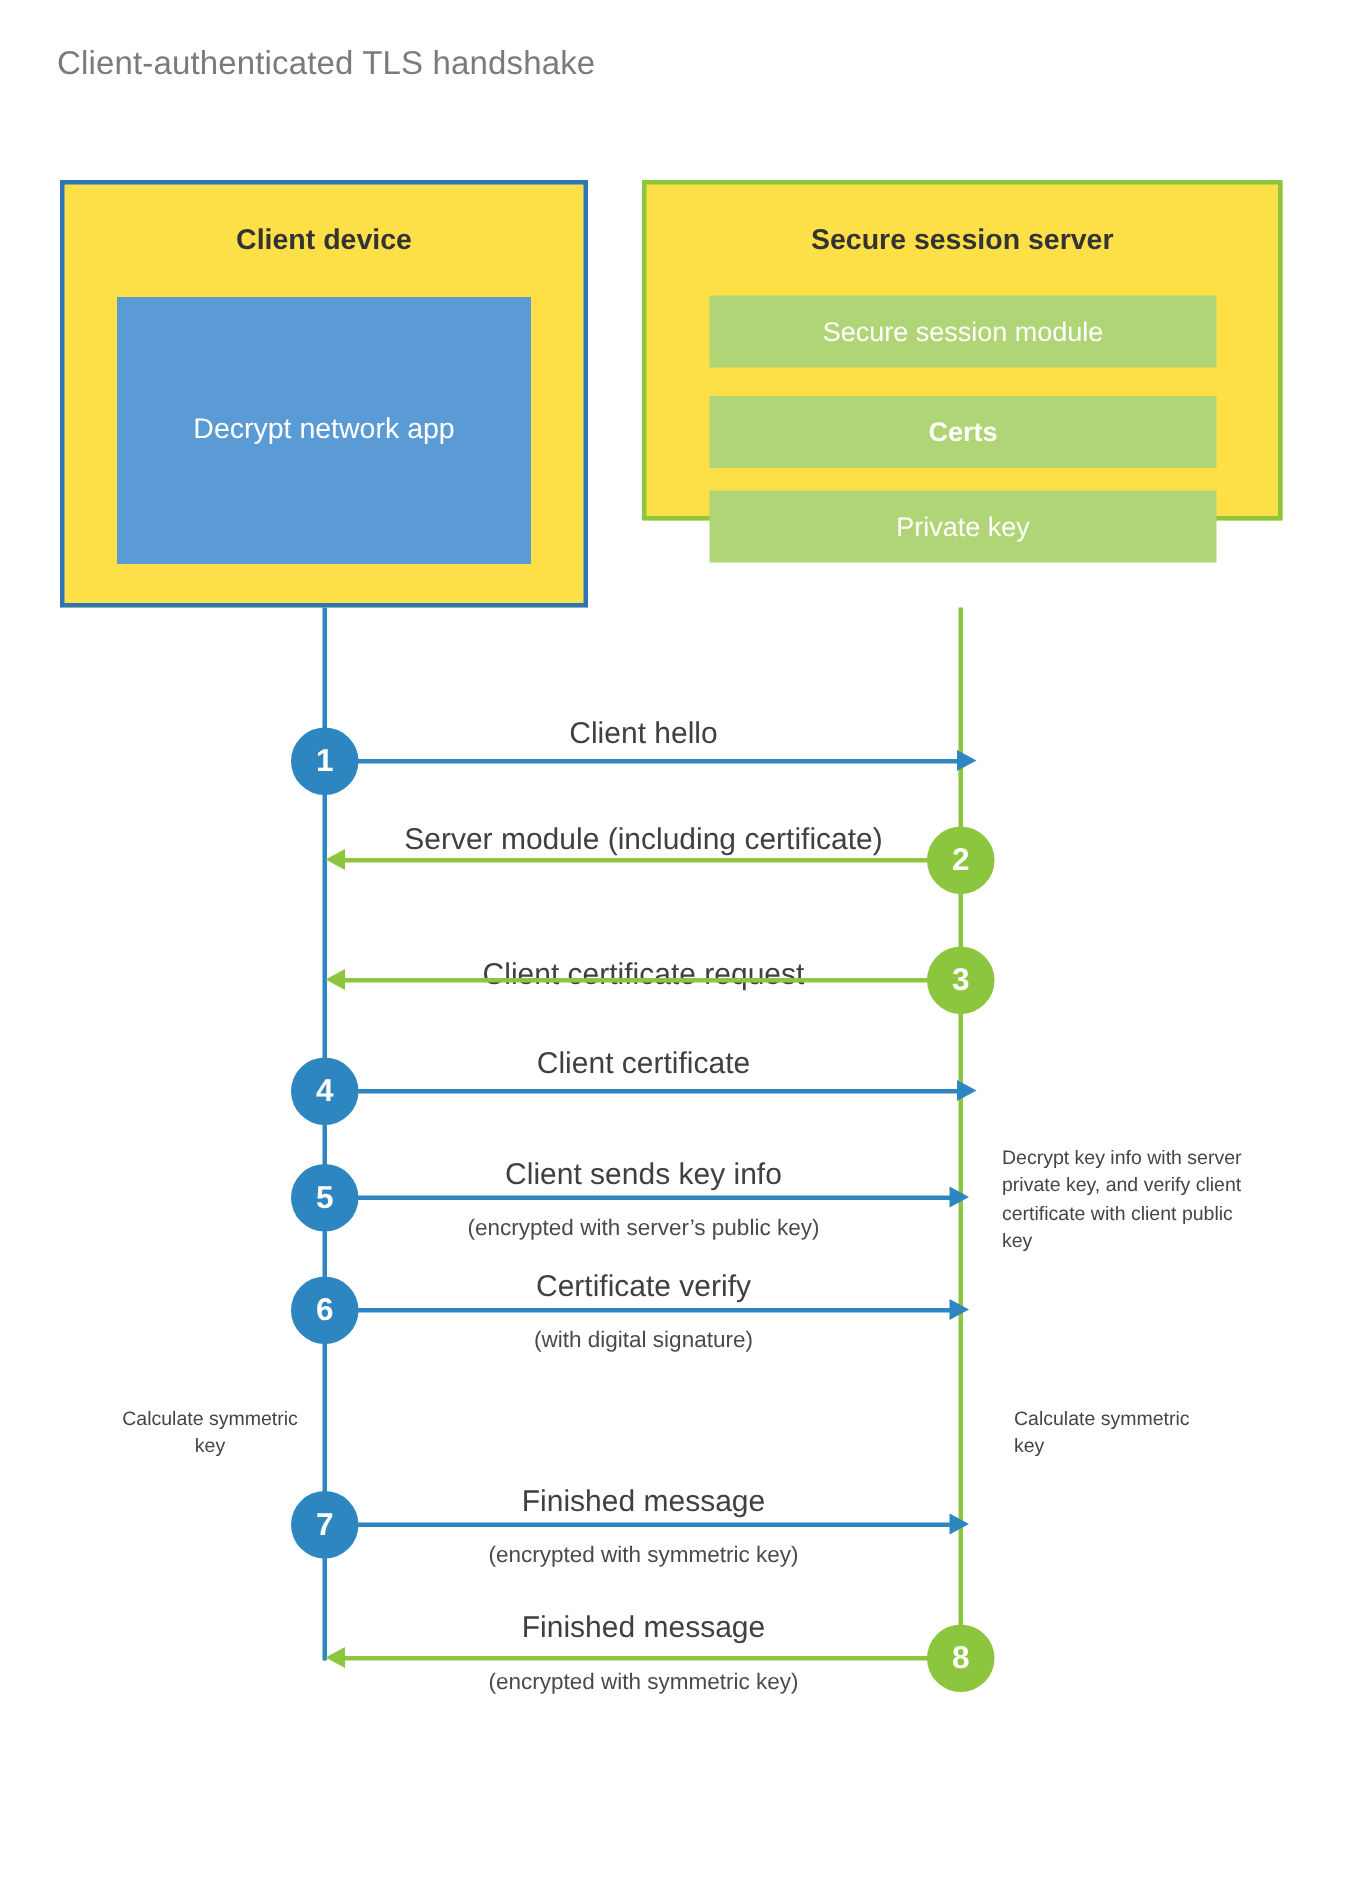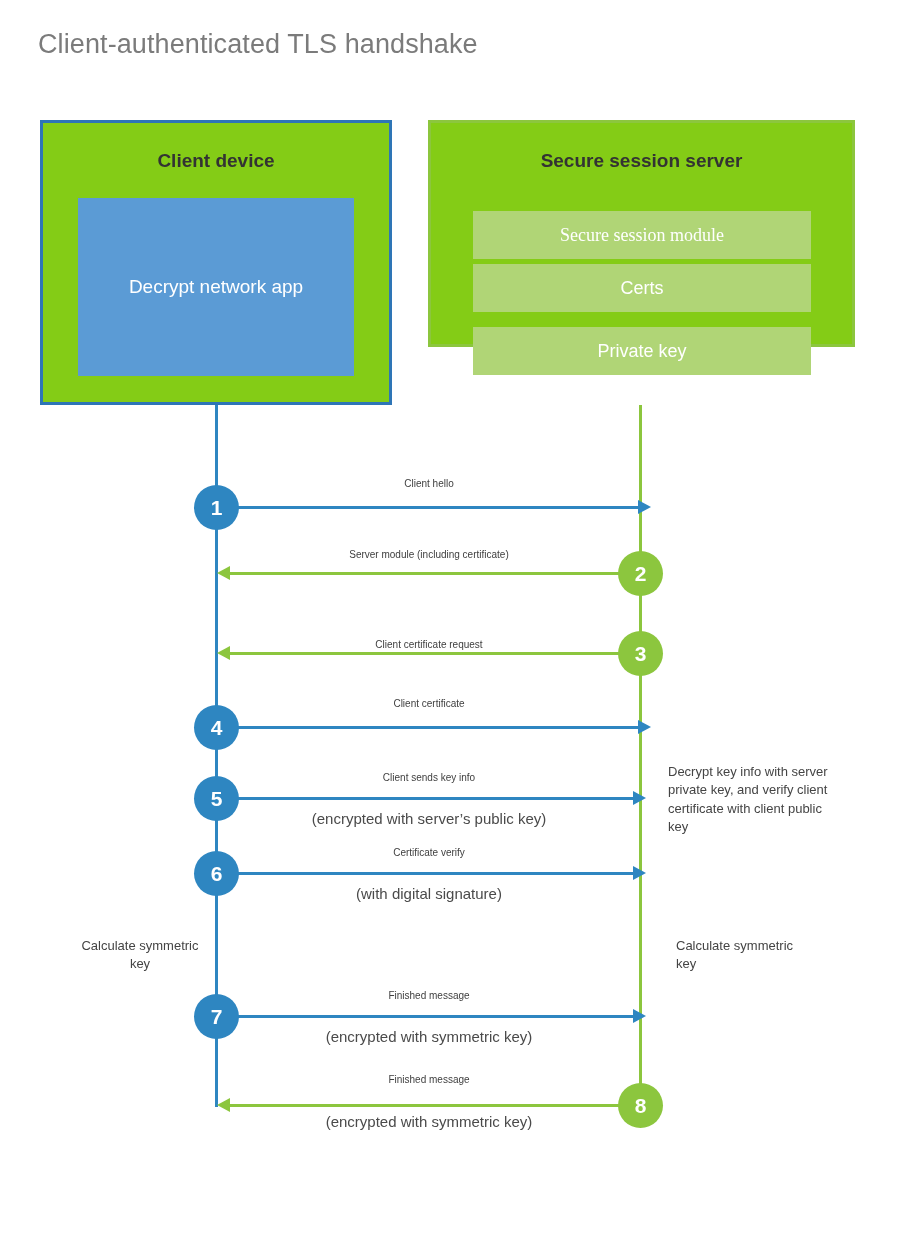--- a/index.html
+++ b/index.html
@@ -6,45 +6,45 @@
   body{
     width:900px;height:1256px;background:#ffffff;
     font-family:"Liberation Sans","DejaVu Sans",sans-serif;
     position:relative;overflow:hidden;
   }
   .canvas{position:absolute;inset:0;}
 
   
   .page-title{
     position:absolute;left:38px;top:29px;
-    font-size:27px;font-weight:300;color:#7b7b7b;
+    font-size:22px;font-weight:300;color:#7b7b7b;
     letter-spacing:.1px;white-space:nowrap;text-align:center;
   }
 
   
-  .actor-box{position:absolute;background:#84cc16;box-sizing:border-box;}
+  .actor-box{position:absolute;background:#fde047;box-sizing:border-box;}
   .actor-box.client{left:40px;top:120px;width:352px;height:285px;border:3px solid #2E75B6;}
   .actor-box.server{left:428px;top:120px;width:427px;height:227px;border:3px solid #8CC63E;}
   .actor-title{
     position:absolute;left:0;right:0;top:27px;text-align:center;
     font-size:19px;font-weight:bold;color:#333333;
   }
   .client-app{
     position:absolute;left:35px;top:75px;width:276px;height:178px;
     background:#5B9BD5;color:#ffffff;font-size:19px;font-weight:400;
     display:flex;align-items:center;justify-content:center;text-align:center;
     line-height:1.35;box-sizing:border-box;
   }
   .server-bar{
     position:absolute;left:42px;width:338px;height:48px;
     background:#B0D576;color:#ffffff;font-size:18px;
     display:flex;align-items:center;justify-content:center;box-sizing:border-box;
   }
-  .server-bar.b0{top:88px;font-family:Liberation Serif, serif;}
-  .server-bar.b1{top:141px;}
+  .server-bar.b0{top:74px;}
+  .server-bar.b1{top:141px;font-weight:bold;}
   .server-bar.b2{top:204px;}
 
   
   .lifeline{position:absolute;width:3px;}
   .lifeline.client{left:215px;top:405px;height:702px;background:#2E86C1;}
   .lifeline.server{left:639px;top:405px;height:702px;background:#8CC63E;}
 
   
   .msg{position:absolute;height:3px;}
   .msg.blue{background:#2E86C1;}
@@ -59,21 +59,21 @@
     position:absolute;width:45px;height:45px;border-radius:50%;
     display:flex;align-items:center;justify-content:center;
     color:#ffffff;font-size:21px;font-weight:bold;
   }
   .step.blue{background:#2E86C1;}
   .step.green{background:#8CC63E;}
 
   
   .msg-label{
     position:absolute;text-align:center;color:#404040;
-    font-size:10px;white-space:nowrap;
+    font-size:20px;white-space:nowrap;
   }
   .msg-sub{
     position:absolute;text-align:center;color:#4a4a4a;
     font-size:15px;white-space:nowrap;
   }
   .side-note{
     position:absolute;color:#444444;font-size:13px;line-height:1.42;
   }
   .side-note.left{text-align:center;}
   .side-note.right{text-align:left;}

